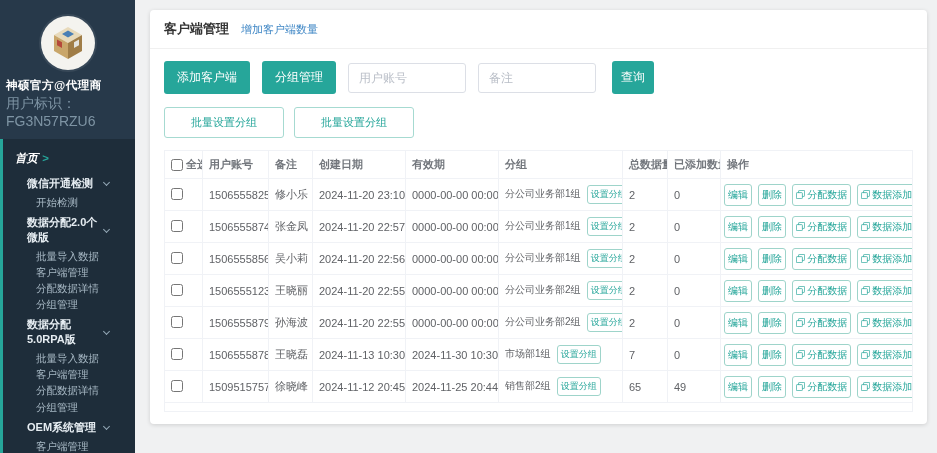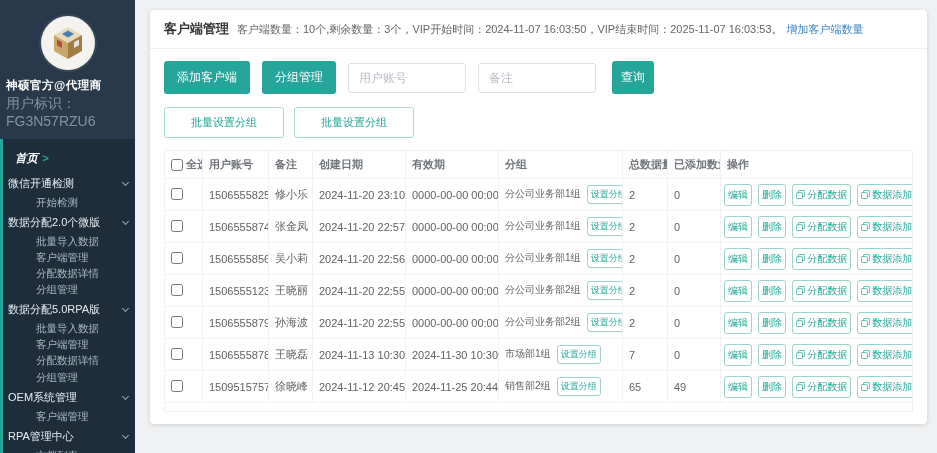--- a/index.html
+++ b/index.html
@@ -37,22 +37,22 @@
     border-left:3px solid var(--accent);
     padding:6px 0 8px;
   }
   .home-item{
     color:#ffffff;font-size:11.5px;font-weight:bold;
     padding:6px 12px 5px;cursor:pointer;font-style:italic;
   }
   .home-arrow{color:var(--accent);margin-left:4px;font-weight:bold;}
   .menu-header{
     display:flex;justify-content:space-between;align-items:center;
-    color:#e6edf2;font-weight:normal;font-size:11px;
-    padding:5px 5px 3px;cursor:pointer;
+    color:#e6edf2;font-weight:bold;font-size:11px;
+    padding:5px 24px 3px;cursor:pointer;
   }
   .chev{
     width:5px;height:5px;
     border-right:1.4px solid #93a7b5;border-bottom:1.4px solid #93a7b5;
     transform:rotate(45deg);margin:-2px 2px 0 0;flex:0 0 auto;
   }
   .submenu{list-style:none;}
   .submenu li{
     color:#a7b8c4;font-size:10.5px;line-height:1.15;
     padding:2px 10px 2px 33px;cursor:pointer;white-space:nowrap;
@@ -202,21 +202,20 @@
   </div>
 </div>
   </nav>
 </aside>
 
 <main class="main">
   <div class="card">
 
     <div class="card-header">
       <span class="card-title">客户端管理</span>
-      <span class="stats">客户端数量：10个,剩余数量：3个，VIP开始时间：2024-11-07 16:03:50，VIP结束时间：2025-11-07 16:03:53。</span>
       <a class="add-link">增加客户端数量</a>
     </div>
 
     <div class="toolbar">
       <button class="btn">添加客户端</button>
       <button class="btn">分组管理</button>
       <input class="tb-input" placeholder="用户账号" style="">
       <input class="tb-input" placeholder="备注" style="">
       <button class="btn btn-search">查询</button>
     </div>

